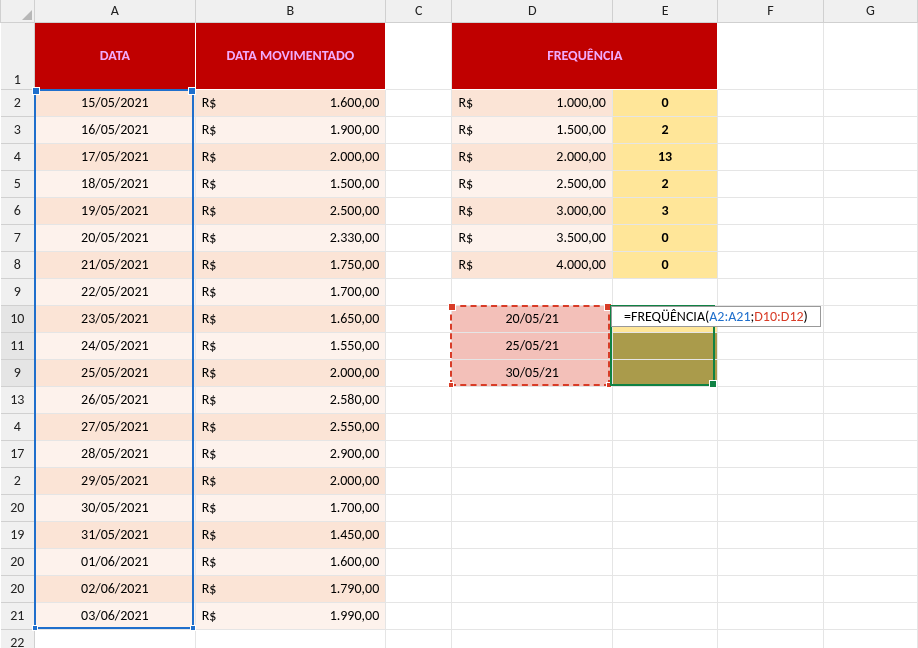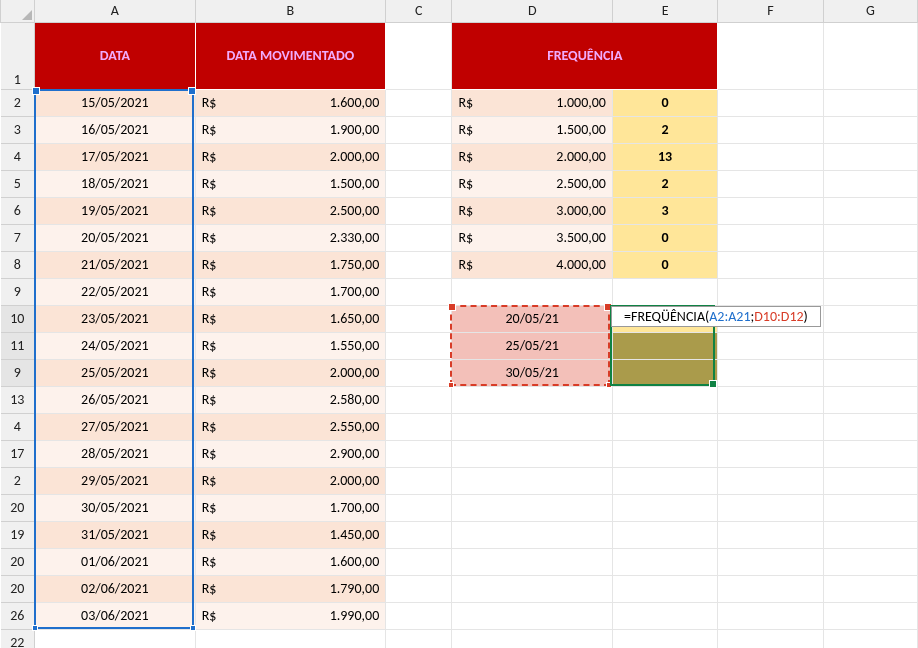--- a/index.html
+++ b/index.html
@@ -491,21 +491,21 @@
               <span class="val">1.790,00</span>
             </div>
           </td>
           <td class="cell"></td>
           <td class="cell"></td>
           <td class="cell"></td>
           <td class="cell"></td>
           <td class="cell"></td>
         </tr>
         <tr>
-          <td class="row-header">26</td>
+          <td class="row-header">21</td>
           <td class="cell c odd">03/06/2021</td>
           <td class="cell odd">
             <div class="cur">
               <span class="sym">R$</span>
               <span class="val">1.990,00</span>
             </div>
           </td>
           <td class="cell"></td>
           <td class="cell"></td>
           <td class="cell"></td>

